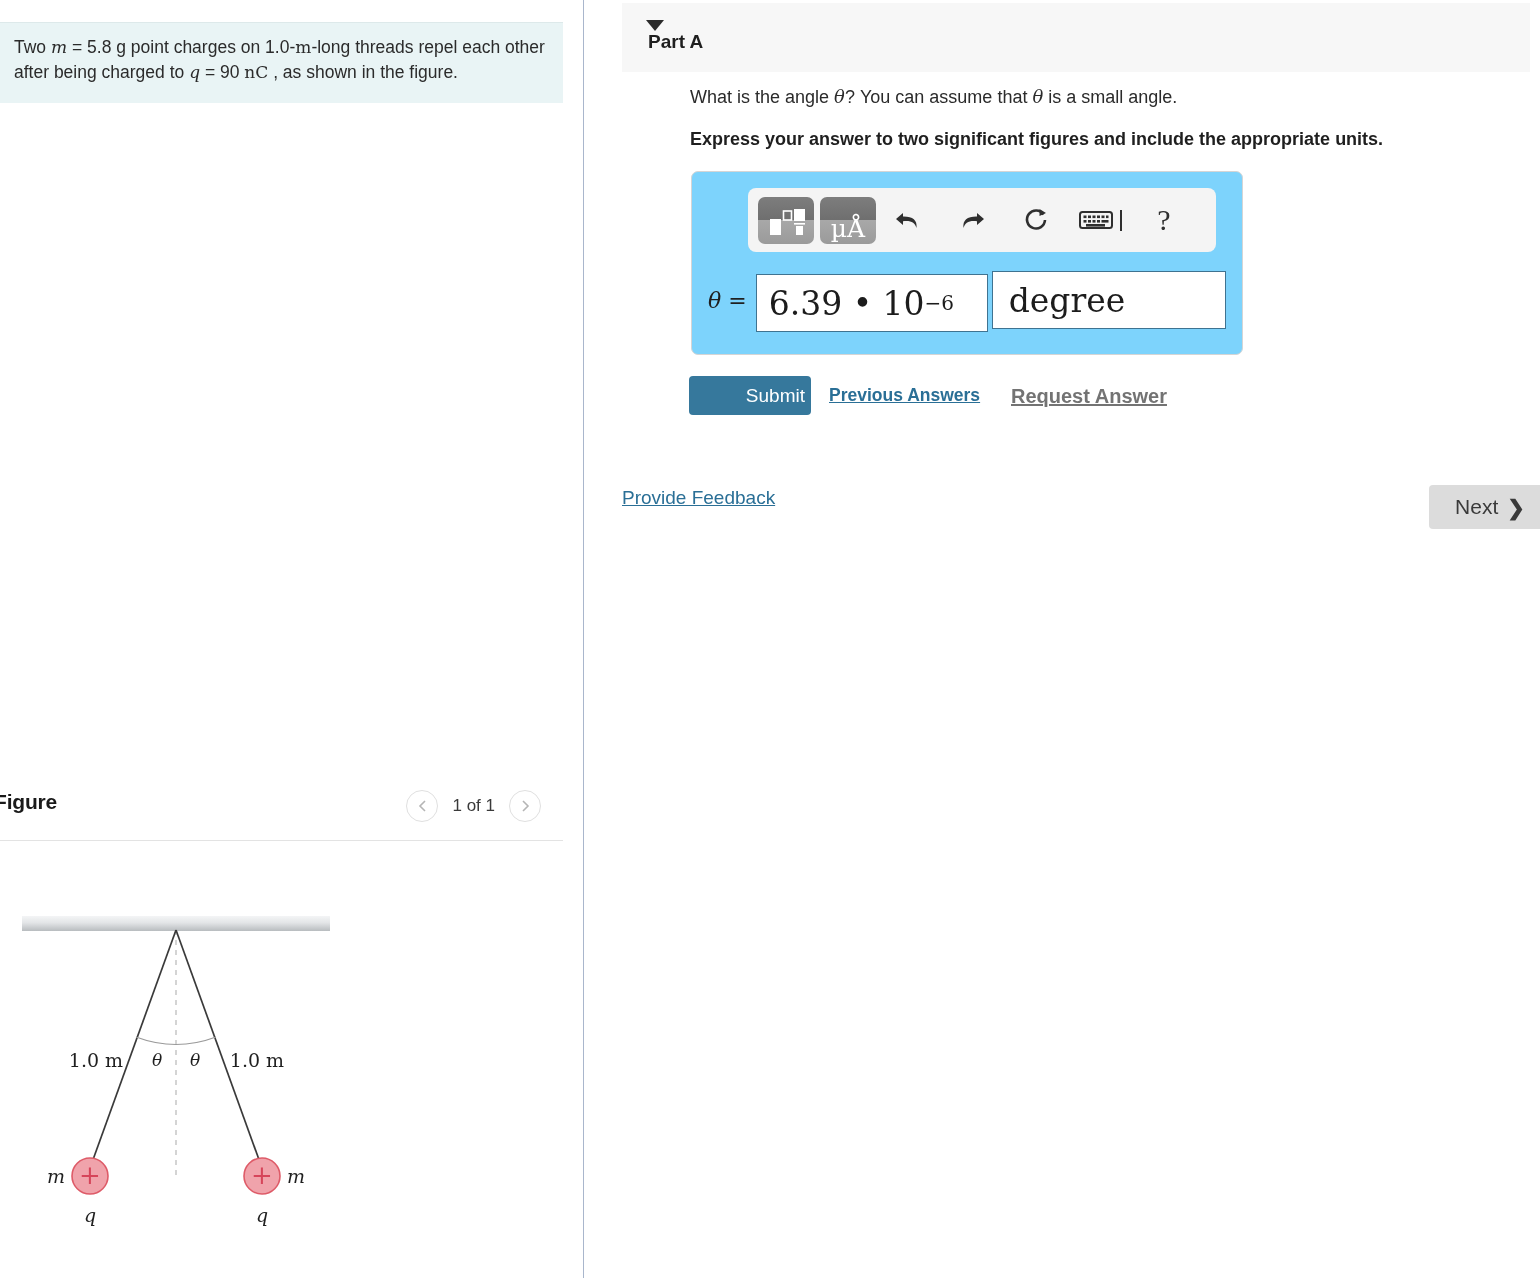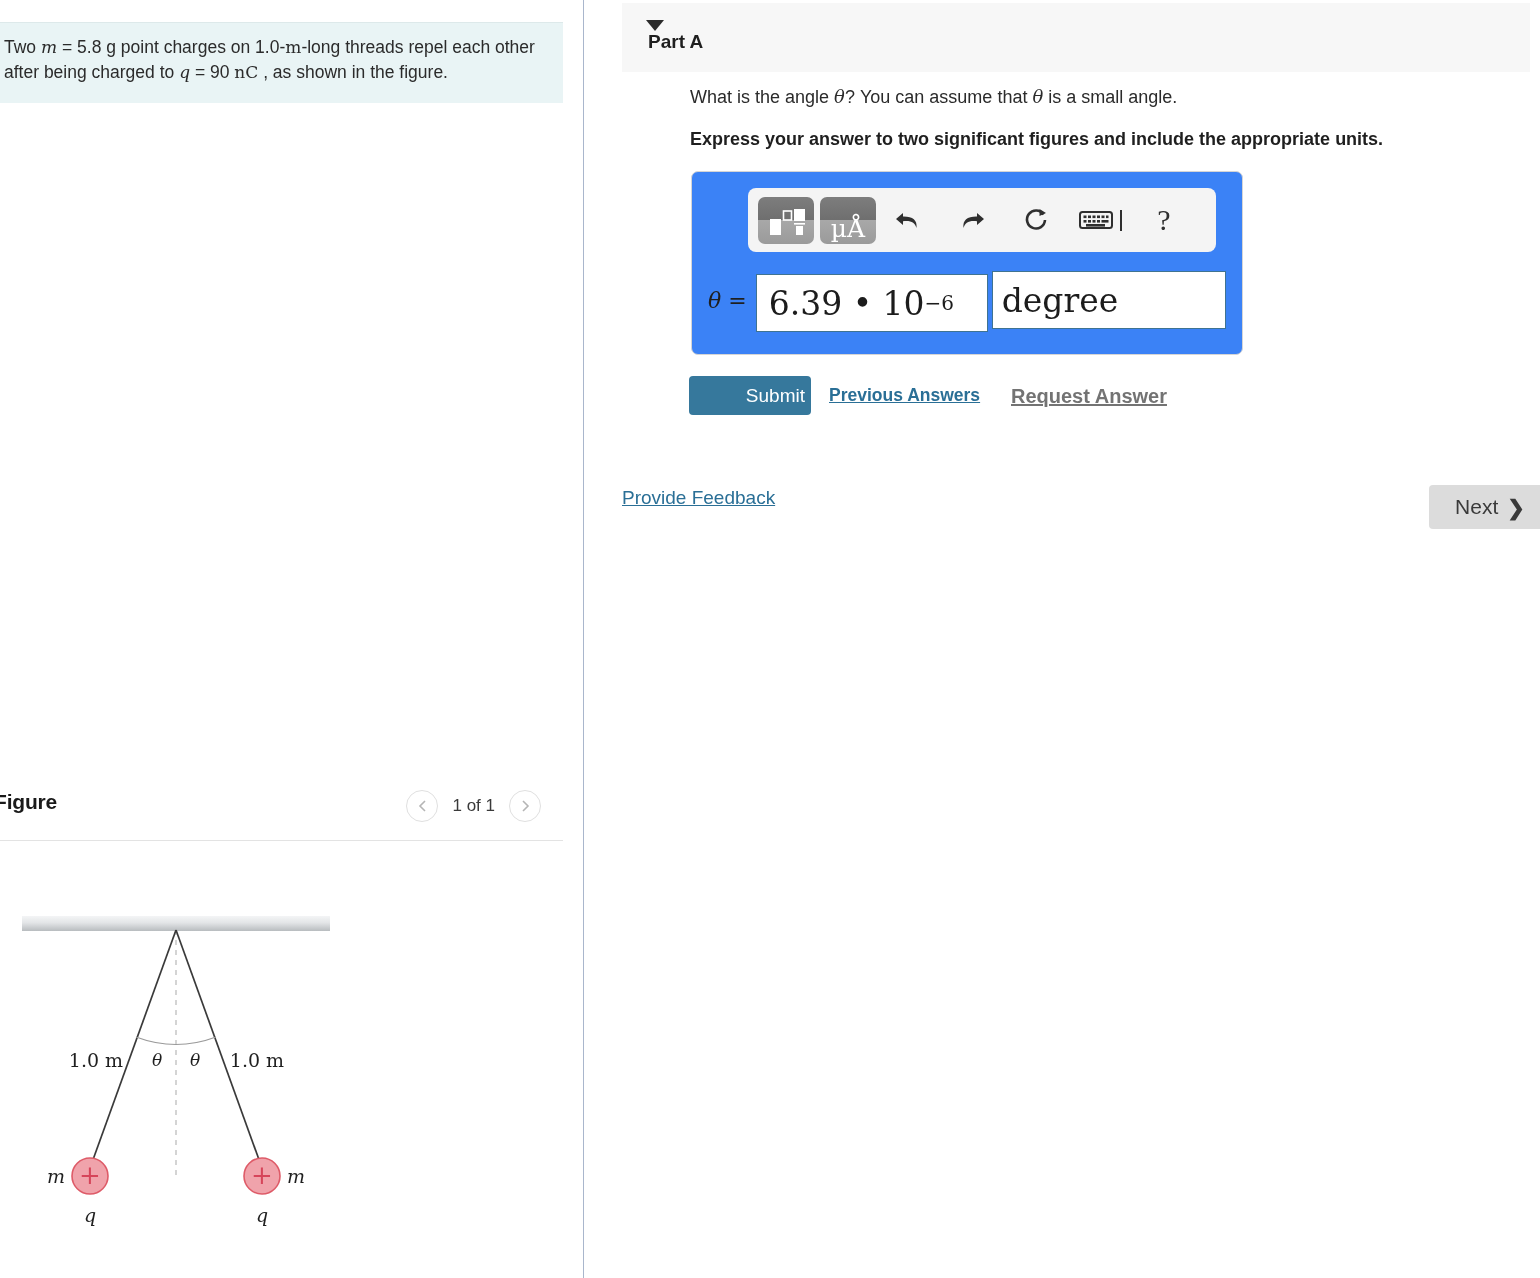--- a/index.html
+++ b/index.html
@@ -20,21 +20,21 @@
   }
   .panel-divider {
     position: absolute; left: 583px; top: 0;
     width: 1px; height: 1278px;
     background: #a9b6cc;
   }
   .info-box {
     position: absolute; left: 0; top: 22px;
     width: 563px;
     background: #e9f4f5;
-    padding: 12px 18px 18px 4px;
+    padding: 12px 18px 18px 14px;
     border-top: 1px solid #dde9ea;
   }
   .info-text {
     font-size: 17.5px;
     line-height: 25px;
     color: #2b2b2b;
   }
   .info-text .mvar {
     font-family: "DejaVu Serif", "Liberation Serif", serif;
     font-style: italic;
@@ -109,21 +109,21 @@
   .instruction {
     position: absolute; left: 690px; top: 129px;
     font-size: 18px; font-weight: bold; color: #1f1f1f;
   }
 
   
   .answer-card {
     position: absolute; left: 691px; top: 171px;
     width: 552px; height: 184px;
     border: 1px solid #d5d5d5; border-radius: 7px;
-    background: #3b82f6;
+    background: #7dd3fc;
   }
   .mtoolbar {
     position: absolute; left: 56px; top: 16px;
     width: 468px; height: 64px;
     background: #f4f4f4; border-radius: 8px;
     display: flex; align-items: center; gap: 0px;
   }
   .tbtn-grad {
     width: 56px; height: 47px; border-radius: 7px;
     background: linear-gradient(180deg, #7d7d7d 0%, #6f6f6f 48%, #a8a8a8 50%, #9a9a9a 100%);
@@ -162,21 +162,21 @@
     display: flex; align-items: center;
     padding-left: 12px; cursor: text;
     font-family: "DejaVu Serif", "Liberation Serif", serif;
     font-size: 33px; color: #1c1c1c; line-height: 1; margin-top: 6px;
   }
   .ans-field sup { font-size: 20px; vertical-align: super; }
   .unit-field {
     width: 234px; height: 58px; margin-left: 4px;
     border: 1px solid #3f7391; background: #fff;
     display: flex; align-items: center;
-    padding-left: 9px; cursor: text;
+    padding-left: 16px; cursor: text;
     font-family: "DejaVu Serif", "Liberation Serif", serif;
     font-size: 33px; color: #1c1c1c; line-height: 1;
   }
 
   
   .submit-btn {
     position: absolute; left: 689px; top: 376px;
     width: 122px; height: 39px;
     background: #36789c; border: none; border-radius: 4px;
     color: #ffffff; font-size: 19px;

